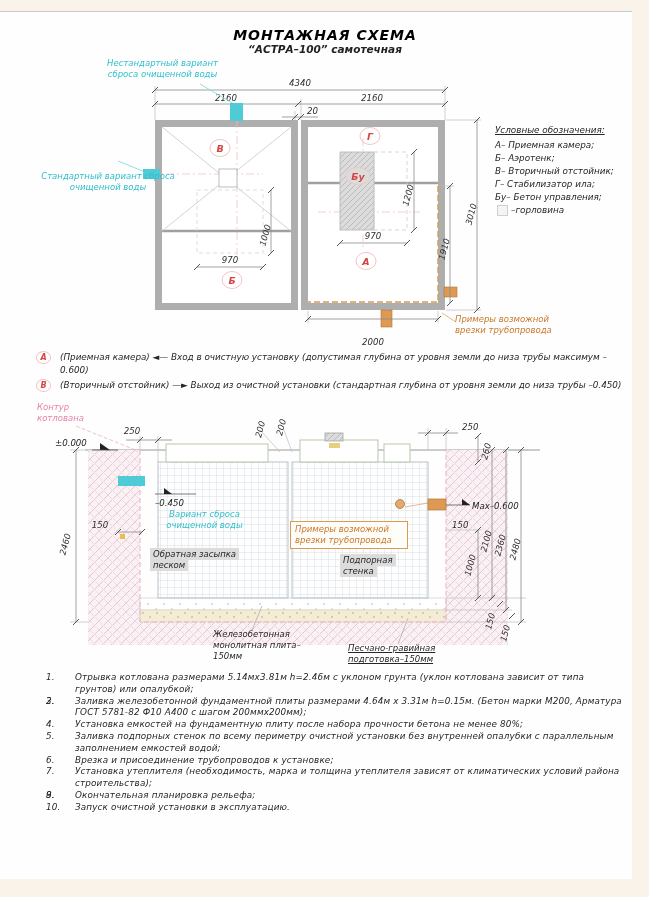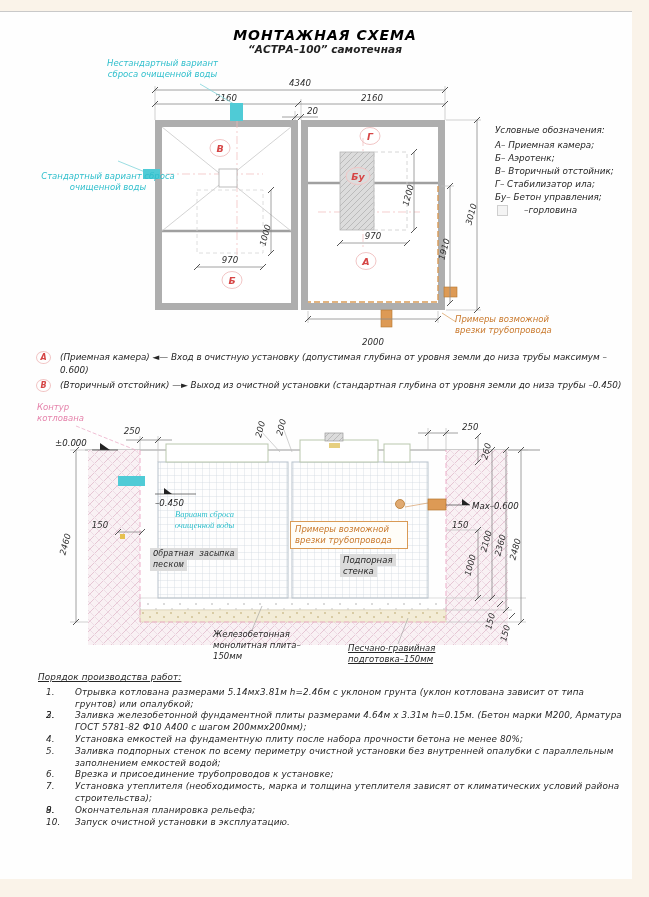--- a/index.html
+++ b/index.html
@@ -10,21 +10,21 @@
   .title2{font:italic 700 10.5px/13px "DejaVu Sans",sans-serif;color:#222;}
   .callout{font:italic 8.5px/1.28 "DejaVu Sans",sans-serif;}
   .c-cyan{color:#2fbfcc;text-align:center;}
   .c-orange{color:#c9792d;}
   .c-pink{color:#e583ab;}
   .c-ink{color:#262626;}
   .legend{font:italic 8.8px/13px "DejaVu Sans",sans-serif;color:#262626;}
   .legend .lg-title{margin:0 0 2px 0;}
   .legend ul{list-style:none;margin:0;padding:0;}
   .legend li{margin:0;}
-  .neck-row{display:flex;align-items:center;gap:16px;}
+  .neck-row{display:flex;align-items:center;gap:3px;}
   .neck-sq{display:inline-block;width:9px;height:9px;border:1px solid #cfcfcf;background:#f4f4f4;margin-left:2px;}
   .note{font:italic 8.8px/12.5px "DejaVu Sans",sans-serif;color:#262626;position:relative;padding-left:24px;margin-bottom:3px;}
   .tagc{position:absolute;left:0;top:0;width:13px;height:11px;border:1px solid #f1c3c3;border-radius:50%;
         color:#d64545;font:italic 700 8px/11px "DejaVu Sans",sans-serif;text-align:center;}
   .graybox{background:#dcdcdc;padding:1px 3px;display:inline;box-decoration-break:clone;}
   .orangebox{border:0.8px solid #d99a55;background:#fffdf8;padding:2px 4px;}
   .worklist{font:italic 8.8px/11.8px "DejaVu Sans",sans-serif;color:#262626;letter-spacing:0.15px;}
   .worklist .wl-title{text-decoration:underline;margin-bottom:3px;}
   .worklist ol{list-style:none;margin:0;padding:0;}
   .worklist li{position:relative;padding-left:37px;margin:0;}
@@ -289,21 +289,21 @@
     <line x1="398" y1="644" x2="408" y2="618" stroke="#9a9a9a" stroke-width="0.6"></line>
   </svg>
 
   <div class="abs title1" style="left:160px;top:27px;width:330px;text-align:center;">МОНТАЖНАЯ СХЕМА</div>
   <div class="abs title2" style="left:160px;top:43px;width:330px;text-align:center;">“АСТРА–100” самотечная</div>
 
   <div class="abs callout c-cyan" style="left:100px;top:58px;width:125px;">Нестандартный вариант сброса очищенной воды</div>
   <div class="abs callout c-cyan" style="left:38px;top:134px;width:140px;margin-top:37px;">Стандартный вариант сброса очищенной воды</div>
 
   <div class="abs legend" style="left:495px;top:124px;width:145px;">
-    <div class="lg-title" style="">Условные обозначения:</div>
+    <div class="lg-title" style="text-decoration:underline;">Условные обозначения:</div>
     <ul>
       <li>А– Приемная камера;</li>
       <li>Б– Аэротенк;</li>
       <li>В– Вторичный отстойник;</li>
       <li>Г– Стабилизатор ила;</li>
       <li>Бу– Бетон управления;</li>
     </ul>
     <div class="neck-row">
       <span class="neck-sq"></span>
       <span>–горловина</span>
@@ -318,34 +318,33 @@
       <span>(Приемная камера)  ◄—  Вход в очистную установку (допустимая глубина от уровня земли до низа трубы максимум –0.600)</span>
     </div>
     <div class="note">
       <span class="tagc">В</span>
       <span>(Вторичный отстойник)  —►  Выход из очистной установки (стандартная глубина от уровня земли до низа трубы –0.450)</span>
     </div>
   </div>
 
   <div class="abs callout c-pink" style="left:37px;top:402px;width:62px;">Контур котлована</div>
 
-  <div class="abs callout c-cyan" style="left:157px;top:509px;width:95px;font-family:Liberation Serif, serif;">Вариант сброса очищенной воды</div>
-  <div class="abs callout c-ink" style="left:150px;top:549px;width:100px;font-family:Liberation Mono, monospace;">
+  <div class="abs callout c-cyan" style="left:157px;top:509px;width:95px;">Вариант сброса очищенной воды</div>
+  <div class="abs callout c-ink" style="left:150px;top:549px;width:100px;">
     <span class="graybox">Обратная засыпка песком</span>
   </div>
   <div class="abs callout c-orange orangebox" style="left:290px;top:521px;width:108px;">Примеры возможной врезки трубопровода</div>
   <div class="abs callout c-ink" style="left:340px;top:555px;width:70px;">
     <span class="graybox">Подпорная стенка</span>
   </div>
 
   <div class="abs callout c-ink" style="left:213px;top:629px;width:90px;">Железобетонная монолитная плита–150мм</div>
   <div class="abs callout c-ink" style="left:348px;top:643px;width:110px;text-decoration:underline;">Песчано-гравийная подготовка–150мм</div>
 
   <div class="abs worklist" style="left:38px;top:672px;width:588px;">
-    <div class="wl-title">Порядок производства работ:</div>
     <ol>
       <li><span class="num">1.</span><span>Отрывка котлована размерами 5.14мх3.81м h=2.46м с уклоном грунта (уклон котлована зависит от типа грунтов) или опалубкой;</span></li>
       <li><span class="num">2.</span></li>
       <li><span class="num">3.</span><span>Заливка железобетонной фундаментной плиты размерами 4.64м х 3.31м h=0.15м. (Бетон марки М200, Арматура ГОСТ 5781-82 Ф10 А400 с шагом 200ммх200мм);</span></li>
       <li><span class="num">4.</span><span>Установка емкостей на фундаментную плиту после набора прочности бетона не менее 80%;</span></li>
       <li><span class="num">5.</span><span>Заливка подпорных стенок по всему периметру очистной установки без внутренней опалубки с параллельным заполнением емкостей водой;</span></li>
       <li><span class="num">6.</span><span>Врезка и присоединение трубопроводов к установке;</span></li>
       <li><span class="num">7.</span><span>Установка утеплителя (необходимость, марка и толщина утеплителя зависят от климатических условий района строительства);</span></li>
       <li><span class="num">8.</span></li>
       <li><span class="num">9.</span><span>Окончательная планировка рельефа;</span></li>

